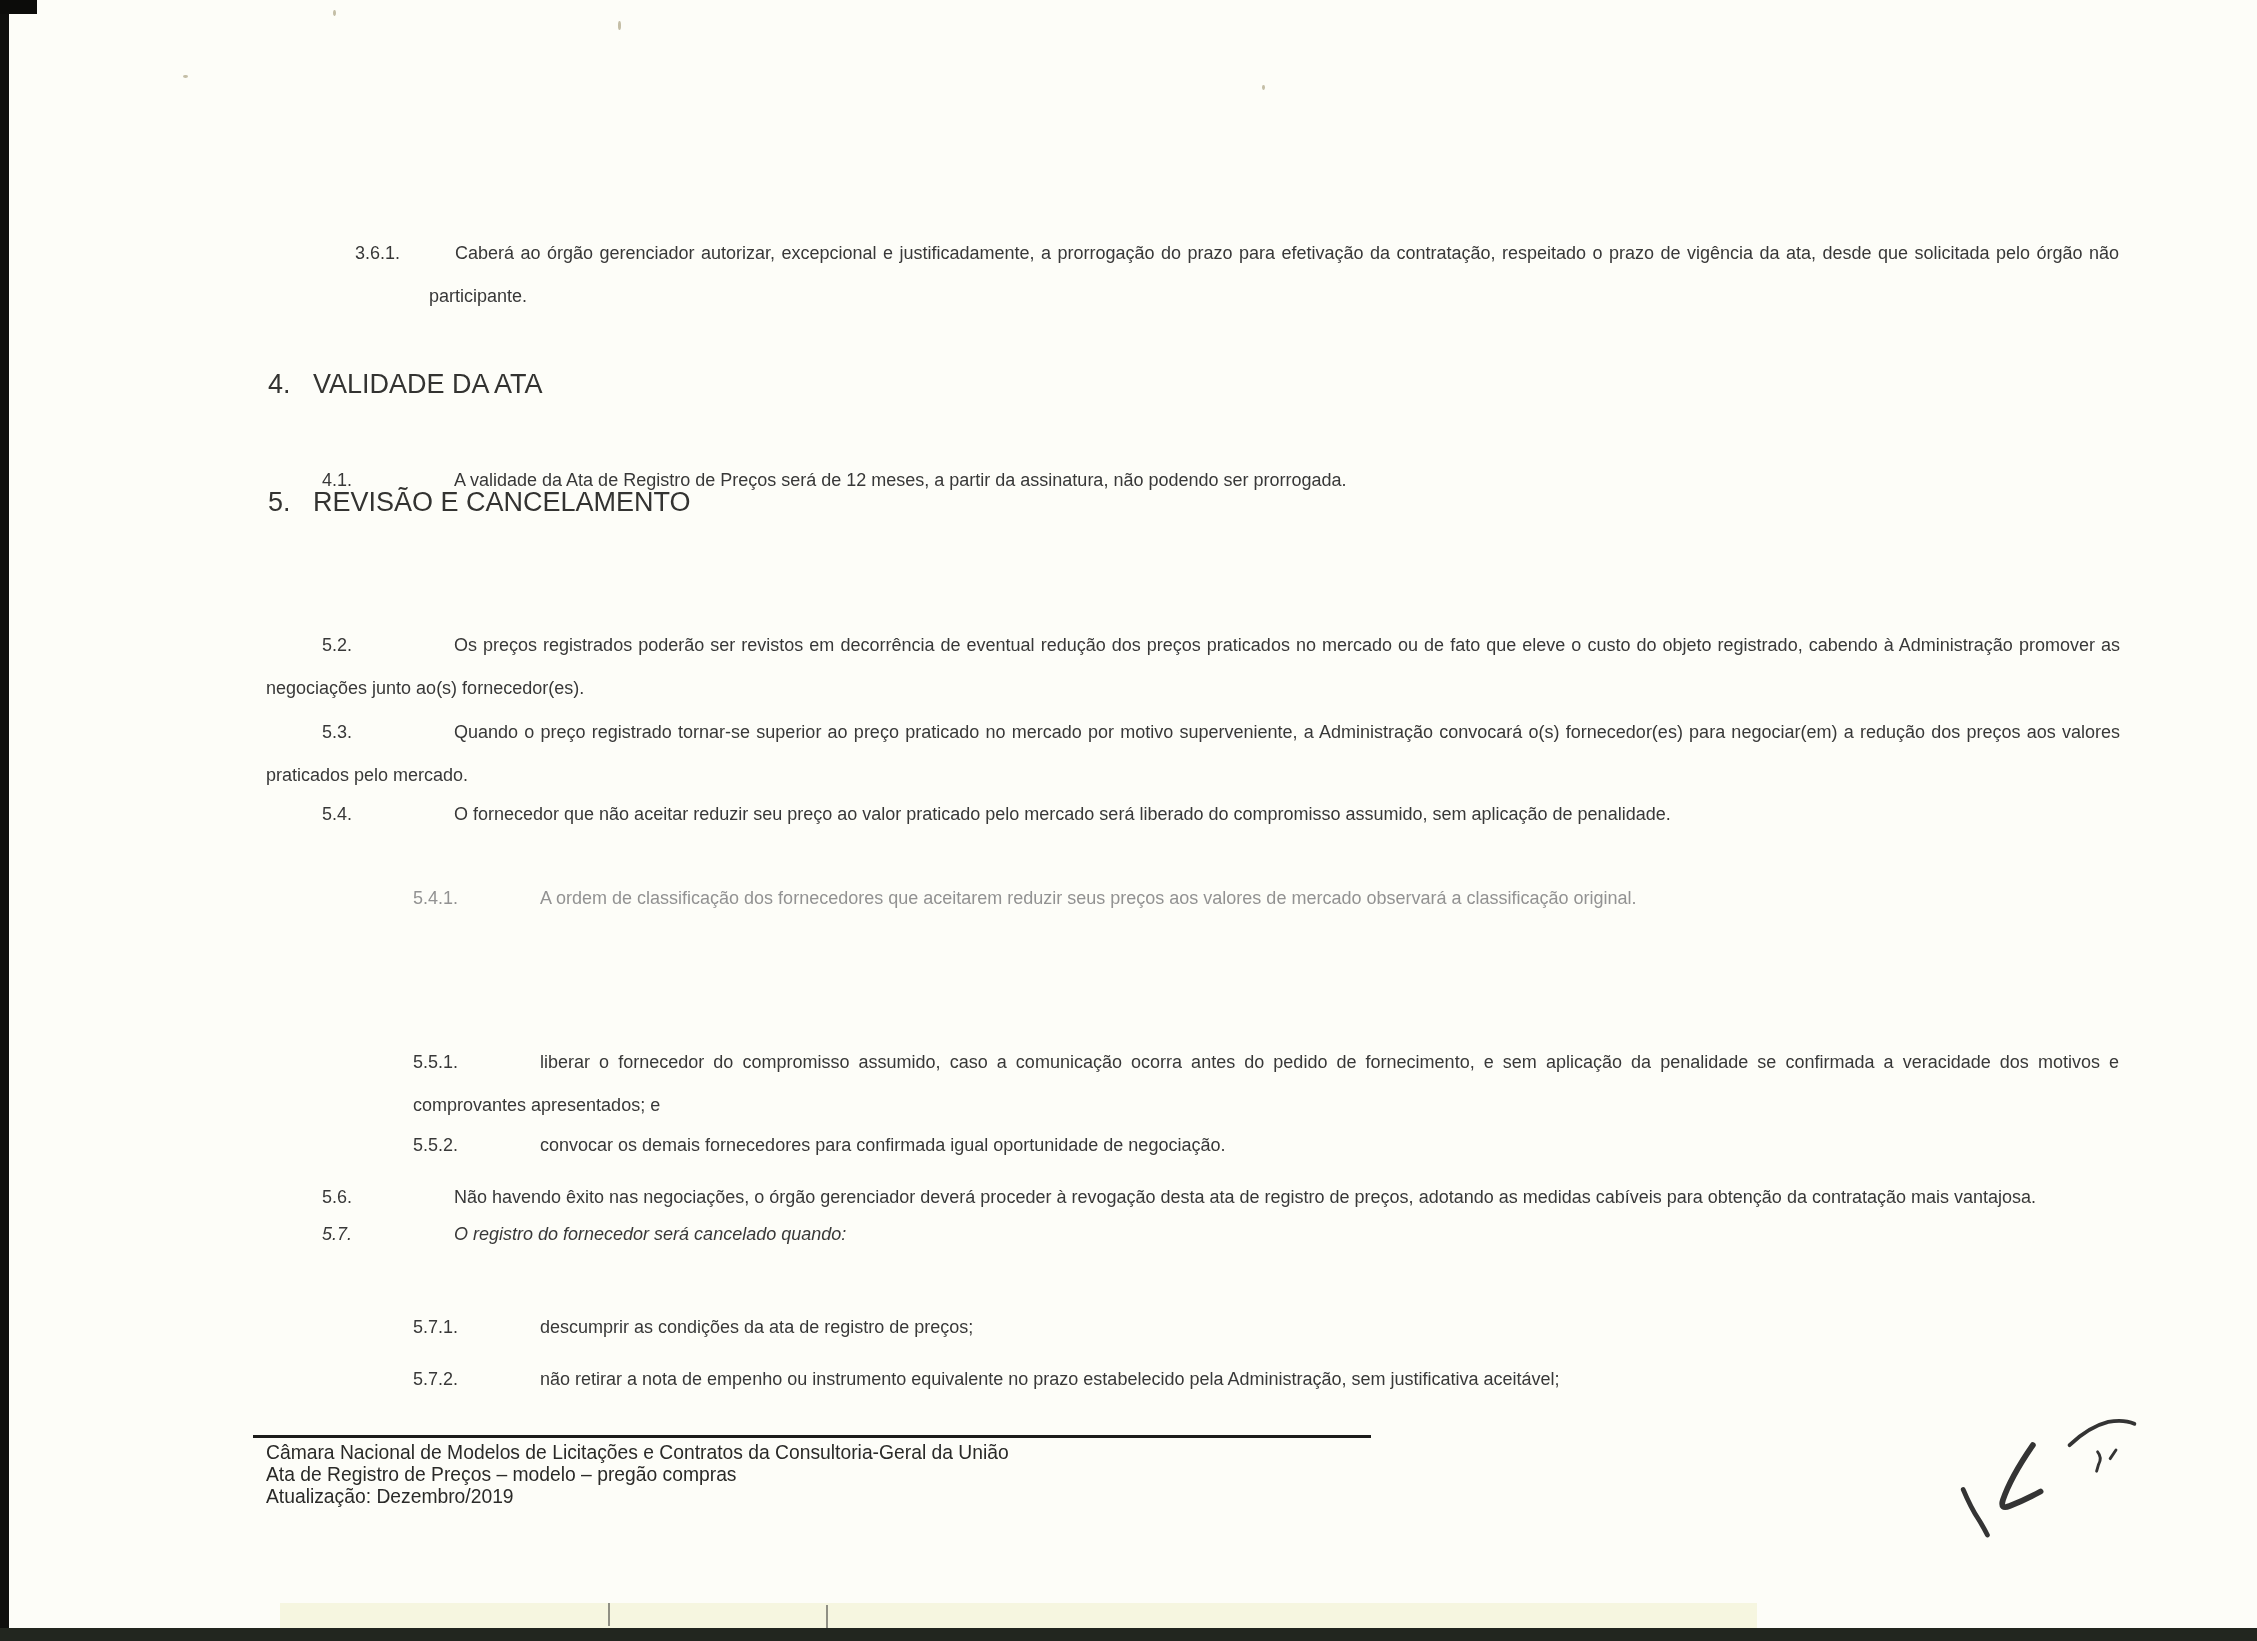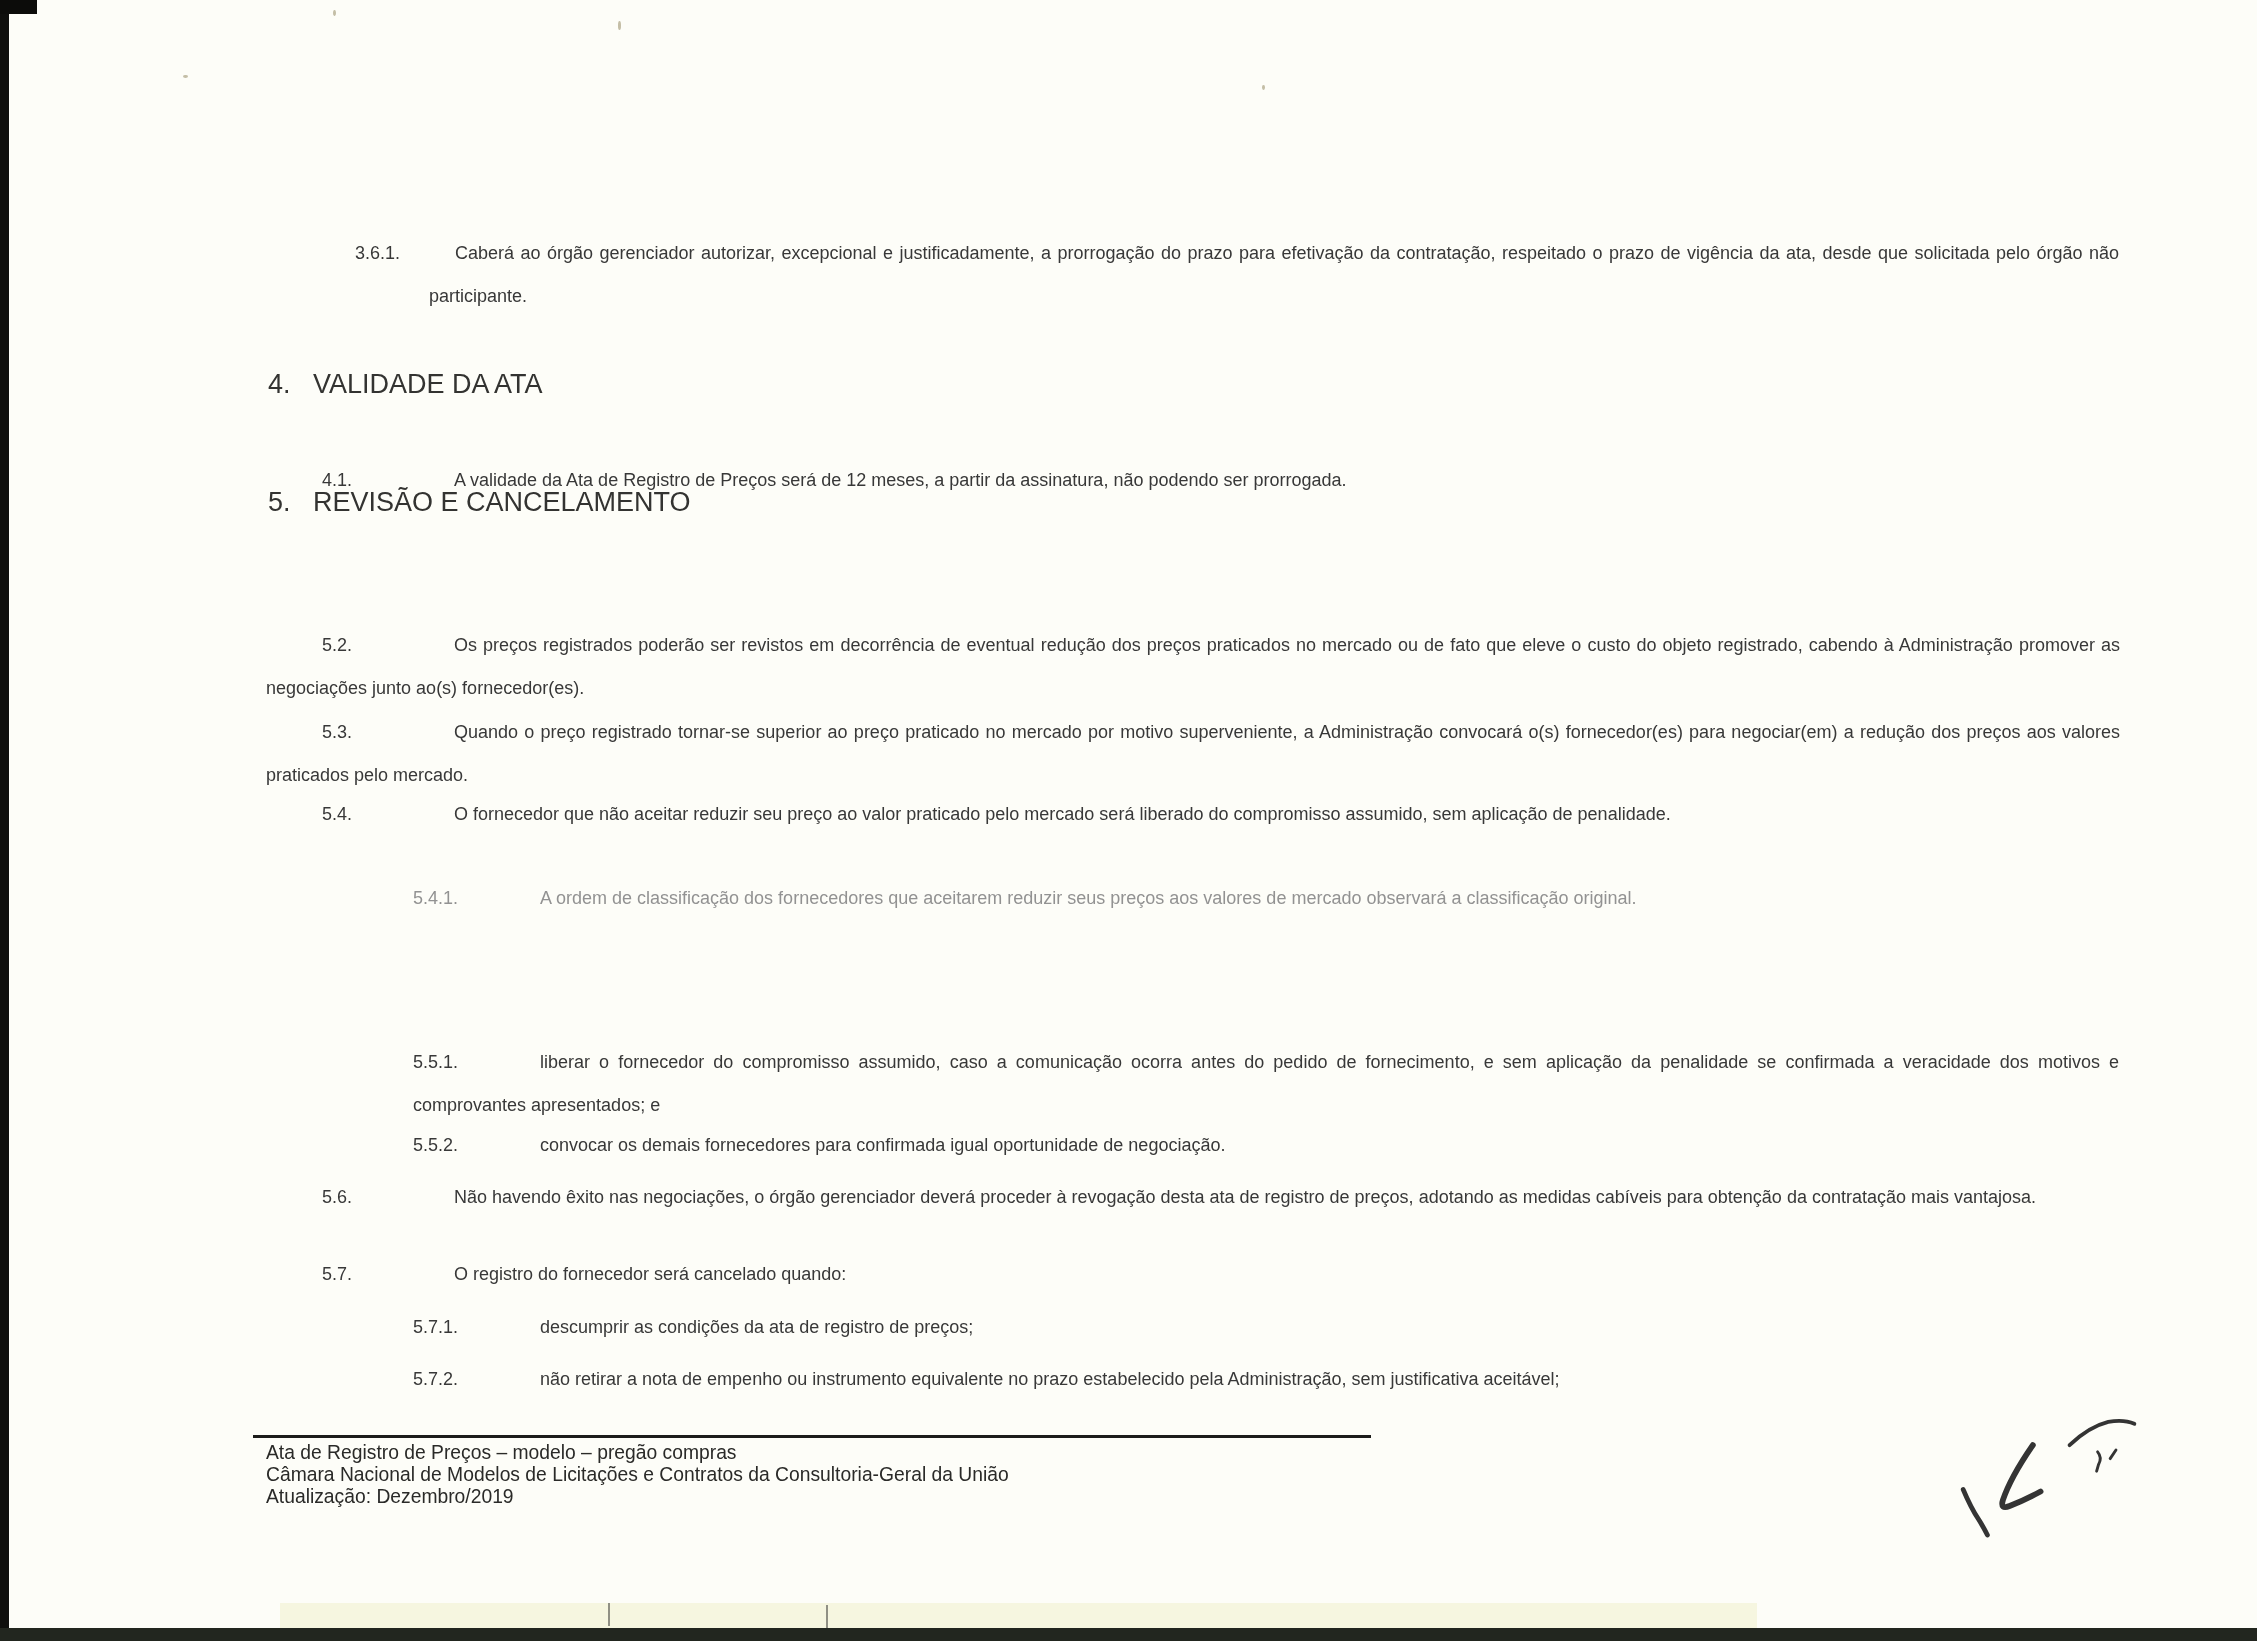--- a/index.html
+++ b/index.html
@@ -92,36 +92,36 @@
   </div>
 
   <div class="blk lvl3" style="top:1124px;">
     <span class="num">5.5.2.</span><span>convocar os demais fornecedores para confirmada igual oportunidade de negociação.</span>
   </div>
 
   <div class="blk lvl2" style="top:1176px;">
     <span class="num">5.6.</span><span>Não havendo êxito nas negociações, o órgão gerenciador deverá proceder à revogação desta ata de registro de preços, adotando as medidas cabíveis para obtenção da contratação mais vantajosa.</span>
   </div>
 
-  <div class="blk lvl2" style="top:1253px;">
+  <div class="blk lvl2" style="top:1213px;font-style:italic;">
     <span class="num">5.7.</span><span>O registro do fornecedor será cancelado quando:</span>
   </div>
 
   <div class="blk lvl3" style="top:1306px;">
     <span class="num">5.7.1.</span><span>descumprir as condições da ata de registro de preços;</span>
   </div>
 
   <div class="blk lvl3" style="top:1358px;">
     <span class="num">5.7.2.</span><span>não retirar a nota de empenho ou instrumento equivalente no prazo estabelecido pela Administração, sem justificativa aceitável;</span>
   </div>
 
   <div class="footer-rule"></div>
   <div class="footer">
+    <div>Câmara Nacional de Modelos de Licitações e Contratos da Consultoria-Geral da União</div>
     <div>Ata de Registro de Preços – modelo – pregão compras</div>
-    <div>Câmara Nacional de Modelos de Licitações e Contratos da Consultoria-Geral da União</div>
     <div>Atualização:  Dezembro/2019</div>
   </div>
 
   <svg class="signature" viewBox="0 0 300 180">
     <g fill="none" stroke="#343434" stroke-linecap="round" stroke-linejoin="round">
       <path d="M193,57 Q213,38 233,33 Q249,30 260,35" stroke-width="4"></path>
       <path d="M155,57 C146,70 131,93 124,114 Q121,124 131,120 Q146,114 163,105" stroke-width="6"></path>
       <path d="M83,103 Q91,122 99,134 Q104,142 108,150" stroke-width="5"></path>
       <path d="M222,64 q5,6 1,13 l-2,7" stroke-width="3"></path>
       <path d="M235,71 l6,-9" stroke-width="3"></path>

